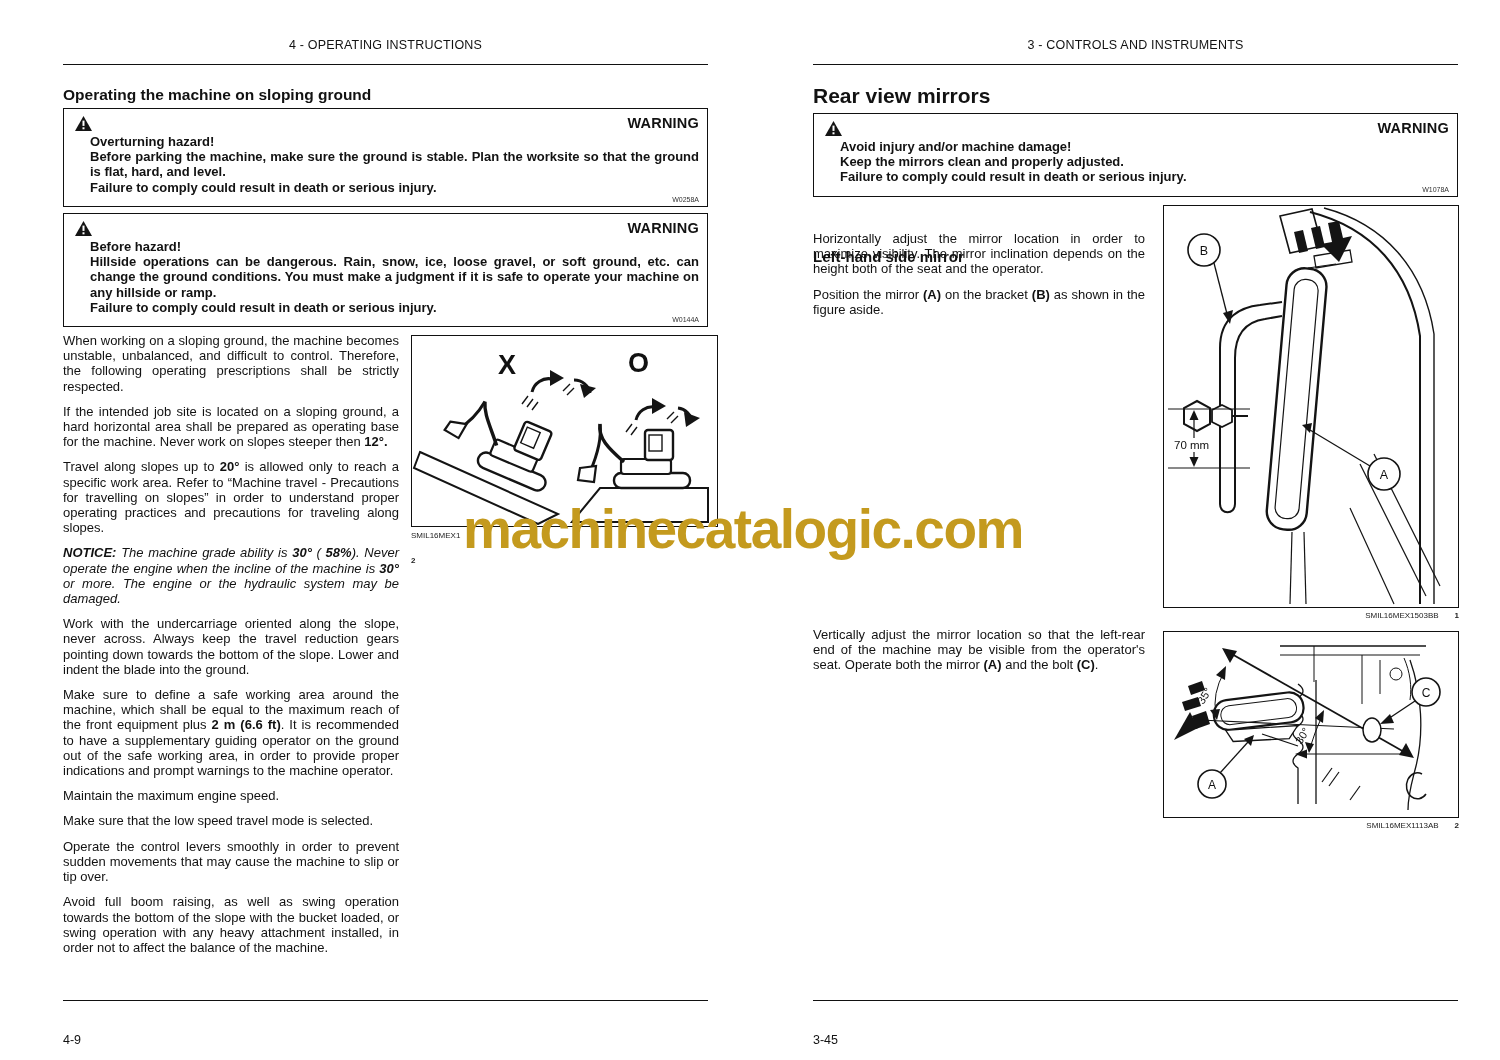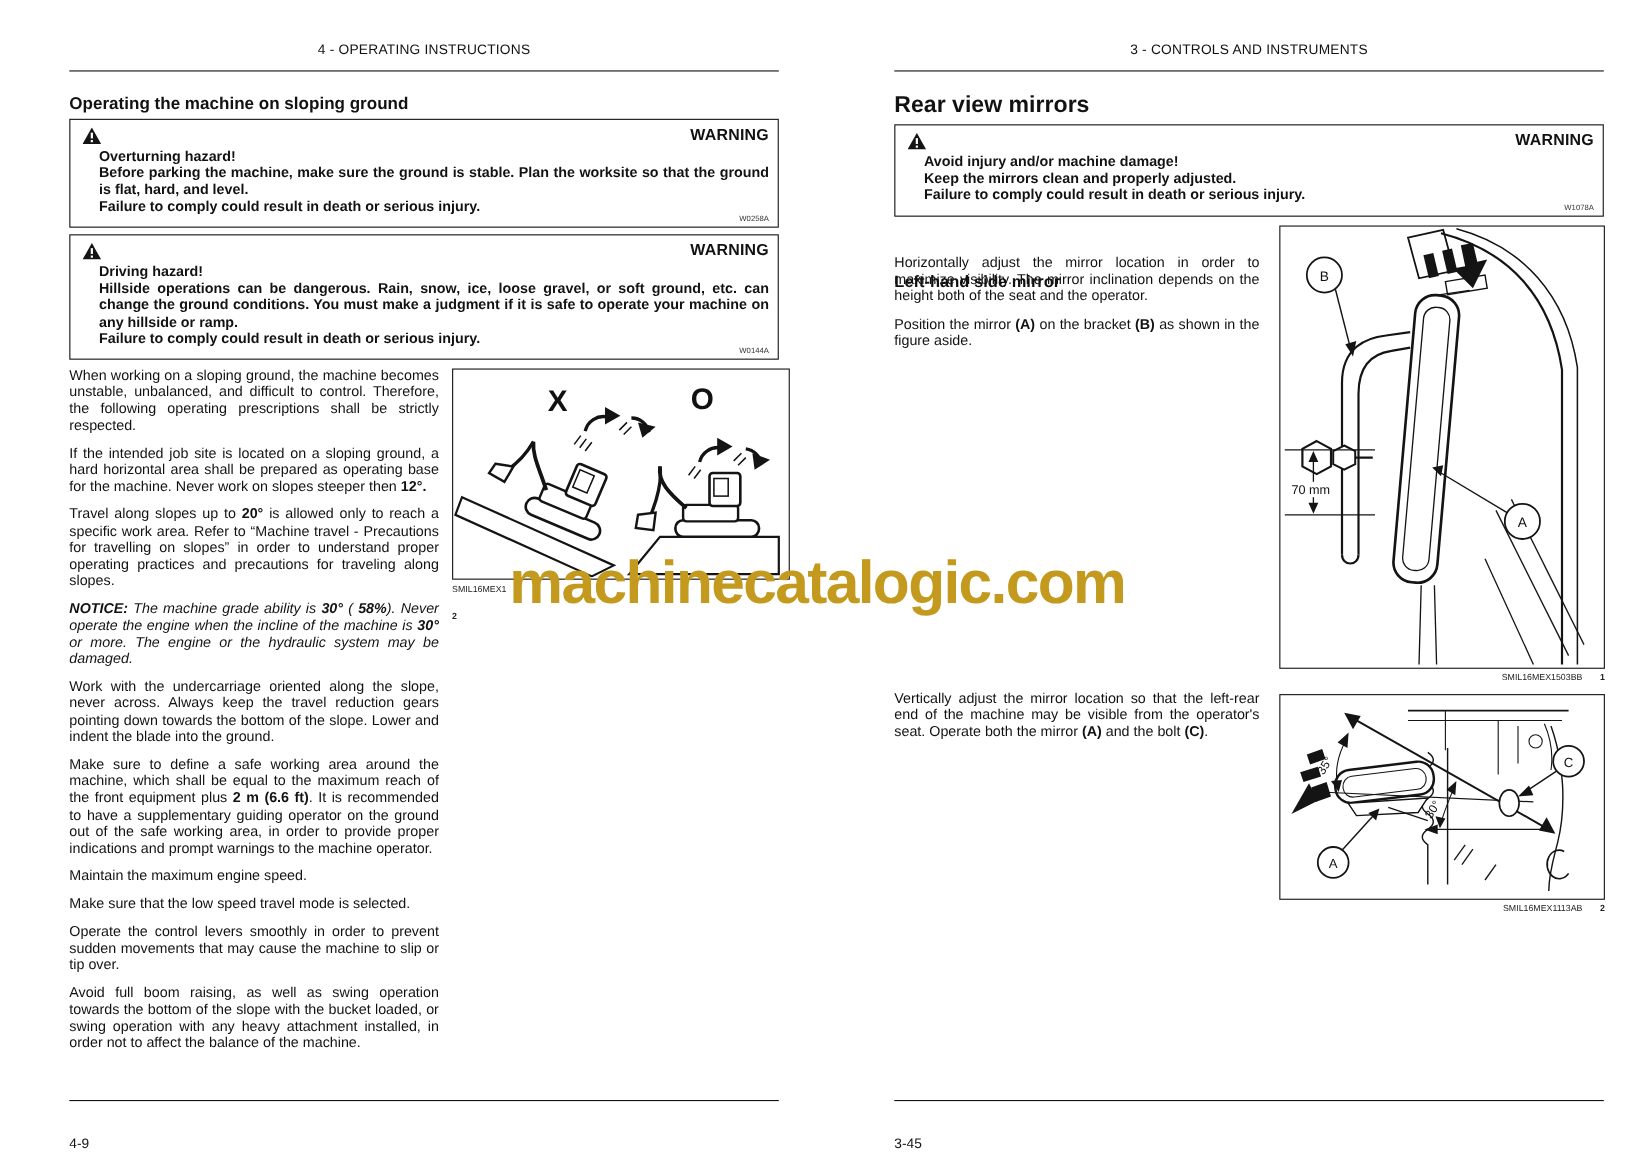--- a/index.html
+++ b/index.html
@@ -82,21 +82,21 @@
   <div class="warnbox" style="top:213px;">
     <div class="whead">
       <svg width="17" height="15" viewBox="0 0 17 15">
         <path class="fl" d="M8.5 0 L17 15 L0 15 Z"></path>
         <rect x="7.5" y="4.6" width="2" height="5.3" fill="#fff"></rect>
         <rect x="7.5" y="11.3" width="2" height="2" fill="#fff"></rect>
       </svg>
       <span>WARNING</span>
     </div>
     <div class="wbody">
-      <div>Driving hazard!</div>
+      <div>Before hazard!</div>
       <div>Hillside operations can be dangerous.  Rain, snow, ice, loose gravel, or soft ground, etc.  can change the ground conditions.  You must make a judgment if it is safe to operate your machine on any hillside or ramp.</div>
       <div>Failure to comply could result in death or serious injury.</div>
     </div>
     <div class="wcode">W0144A</div>
   </div>
 
   <div class="bodycol" style="position:absolute; top:333px; left:0; width:336px;">
     <p><span>When working on a sloping ground, the machine becomes unstable, unbalanced, and difficult to control.  Therefore, the following operating prescriptions shall be strictly respected.</span></p>
     <p><span>If the intended job site is located on a sloping ground, a hard horizontal area shall be prepared as operating base for the machine.  Never work on slopes steeper then </span><span style="font-weight: bold;">12°.</span></p>
     <p><span>Travel along slopes up to </span><span style="font-weight: bold;">20°</span><span> is allowed only to reach a specific work area.  Refer to “Machine travel - Precautions for travelling on slopes” in order to understand proper operating practices and precautions for traveling along slopes.</span></p>

